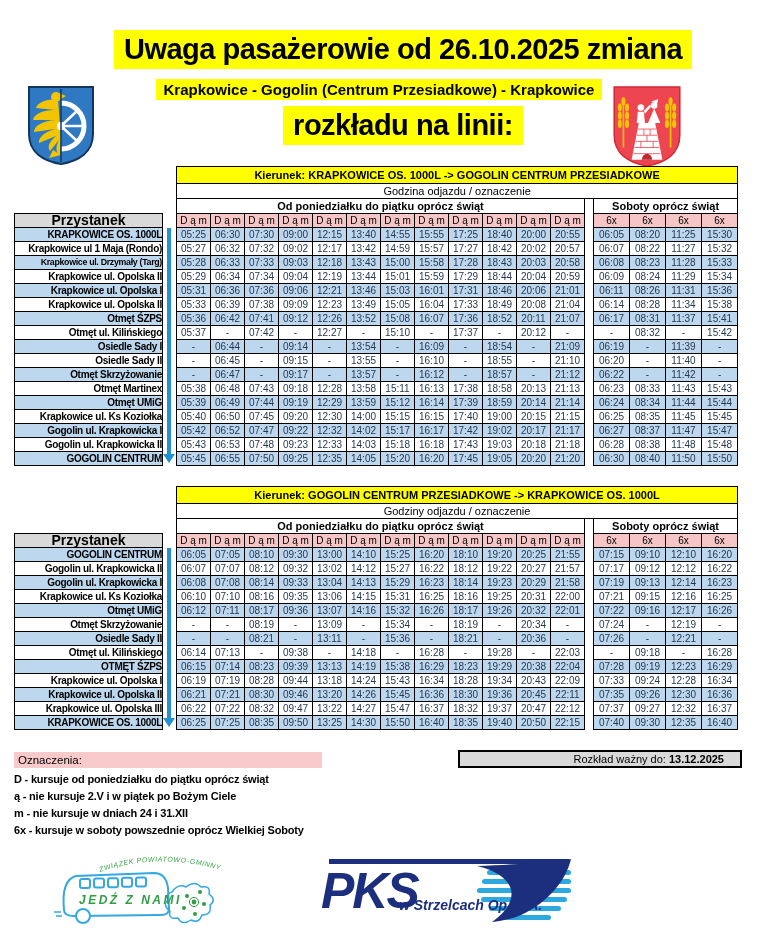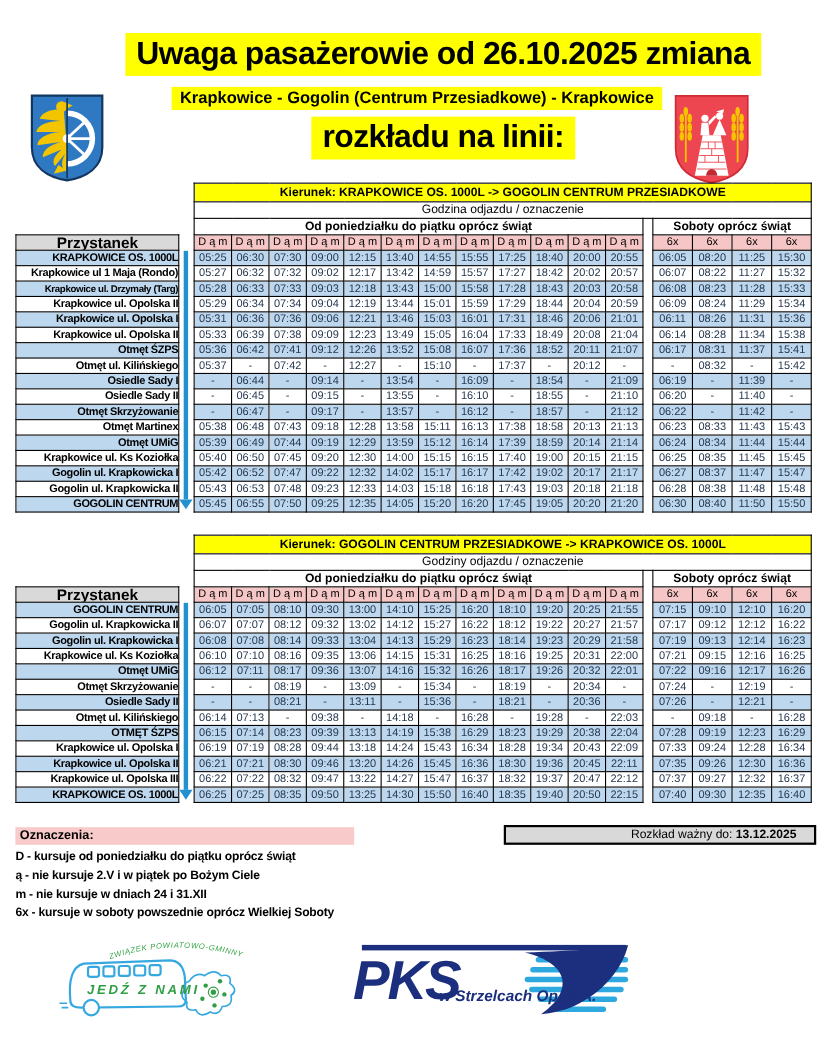--- a/index.html
+++ b/index.html
@@ -36,21 +36,21 @@
   .tt td.time{color:#26384f;}
   tr.shade td.stopname,tr.shade td.time{background:#bdd7ee;}
   tr:not(.shade) td.stopname,tr:not(.shade) td.time{background:#fff;}
   .flow-arrow{position:absolute;left:153px;width:4px;background:#2390d0;z-index:2;}
   .flow-arrow::after{content:'';position:absolute;bottom:-9px;left:-4px;width:0;height:0;
     border-left:6px solid transparent;border-right:6px solid transparent;border-top:9px solid #2390d0;}
   .a1{top:62px;height:226px;}
   .a2{top:62px;height:170px;}
   
   .legend{position:relative;margin:14px 0 0 14px;width:730px;}
-  .oznaczenia{display:inline-block;width:300px;background:#f8caca;font-size:11.5px;font-weight:bold;
+  .oznaczenia{display:inline-block;width:300px;background:#f8caca;font-size:11.5px;font-weight:normal;
     padding:2px 4px;}
   .valid-box{position:absolute;right:2px;top:0;width:248px;border:2px solid #000;background:#d9d9d9;
     text-align:right;font-size:11px;padding:1px 16px;font-weight:normal;}
   .valid-box b{font-weight:bold;}
   .legend-item{font-size:11px;font-weight:bold;margin-top:5px;letter-spacing:-0.2px;}
   
   .footer{display:flex;align-items:flex-start;margin:10px 0 0 52px;}
   .logo-right{margin-left:72px;margin-top:12px;}
 </style>
 </head>

